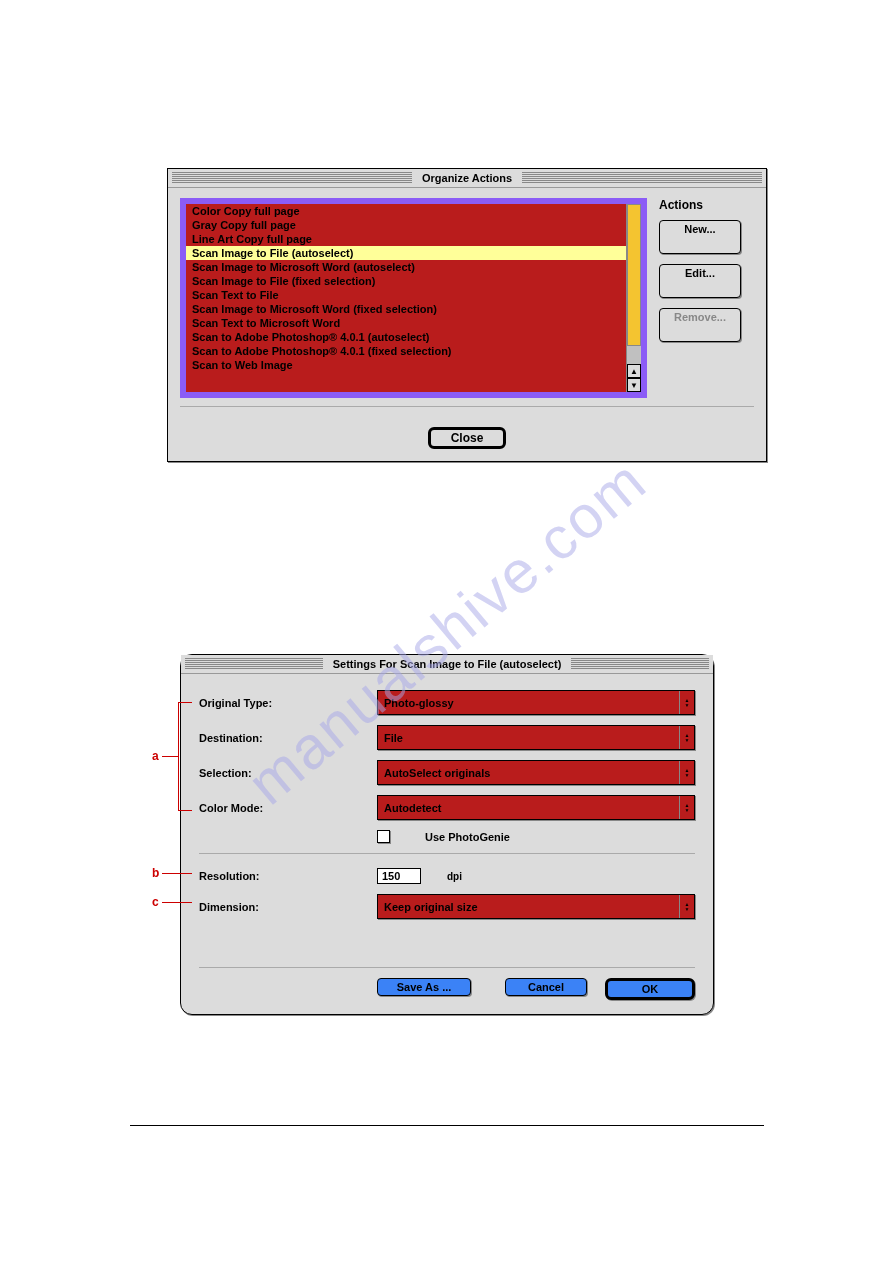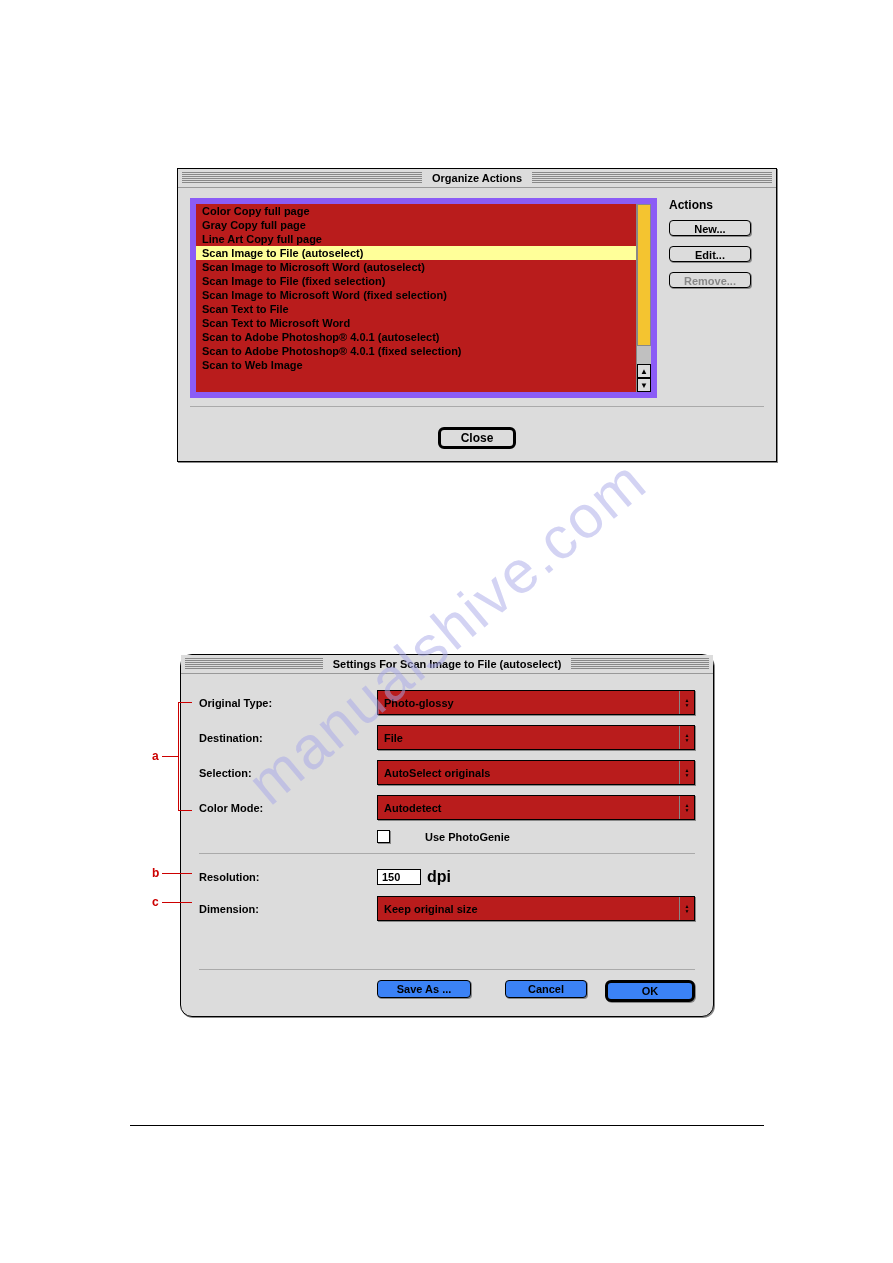--- a/index.html
+++ b/index.html
@@ -52,21 +52,21 @@
   .titlebar-text {
     font-weight: bold;
     font-size: 11px;
     padding: 0 6px;
     background: #dcdcdc;
     white-space: nowrap;
   }
 
   
   .dialog1 {
-    left: 177px;
+    left: 167px;
     top: 168px;
     width: 598px;
   }
   .dialog1-body {
     padding: 10px 12px 12px 12px;
   }
   .dialog1-content {
     display: flex;
     gap: 12px;
   }
@@ -121,21 +121,21 @@
     flex: 1;
   }
   .actions-panel .heading {
     font-weight: bold;
     font-size: 12px;
     margin-bottom: 8px;
   }
   .btn {
     display: block;
     width: 82px;
-    height: 16px;
+    height: 34px;
     line-height: 16px;
     background: #dcdcdc;
     border: 1px solid #000;
     border-radius: 4px;
     box-shadow: 1px 1px 0 #888;
     text-align: center;
     font-weight: bold;
     font-size: 11px;
     margin-bottom: 10px;
     cursor: pointer;
@@ -243,23 +243,23 @@
     width: 44px;
     height: 16px;
     background: #fff;
     border: 1px solid #000;
     box-sizing: border-box;
     padding: 0 4px;
     font-weight: bold;
     font-size: 11px;
   }
   .dpi-label {
-    margin-left: 6px;
-    font-weight: bold;
-    font-size: 16px;
+    margin-left: 26px;
+    font-weight: bold;
+    font-size: 10px;
   }
   .dialog2-footer {
     border-top: 1px solid #aaa;
     margin-top: 48px;
     padding-top: 10px;
     display: flex;
     justify-content: flex-end;
     gap: 18px;
     padding-left: 178px;
   }
@@ -327,22 +327,22 @@
   <div class="dialog1-body">
     <div class="dialog1-content">
       <div class="listbox">
         <div class="listbox-items">
           <div class="list-item">Color Copy full page</div>
           <div class="list-item">Gray Copy full page</div>
           <div class="list-item">Line Art Copy full page</div>
           <div class="list-item selected">Scan Image to File (autoselect)</div>
           <div class="list-item">Scan Image to Microsoft Word (autoselect)</div>
           <div class="list-item">Scan Image to File (fixed selection)</div>
+          <div class="list-item">Scan Text to File</div>
           <div class="list-item">Scan Image to Microsoft Word (fixed selection)</div>
-          <div class="list-item">Scan Text to File</div>
           <div class="list-item">Scan Text to Microsoft Word</div>
           <div class="list-item">Scan to Adobe Photoshop® 4.0.1 (autoselect)</div>
           <div class="list-item">Scan to Adobe Photoshop® 4.0.1 (fixed selection)</div>
           <div class="list-item">Scan to Web Image</div>
         </div>
         <div class="listbox-scrollbar">
           <div class="scroll-track"></div>
           <div class="scroll-track-bottom"></div>
           <div class="scroll-arrow">▲</div>
           <div class="scroll-arrow">▼</div>

